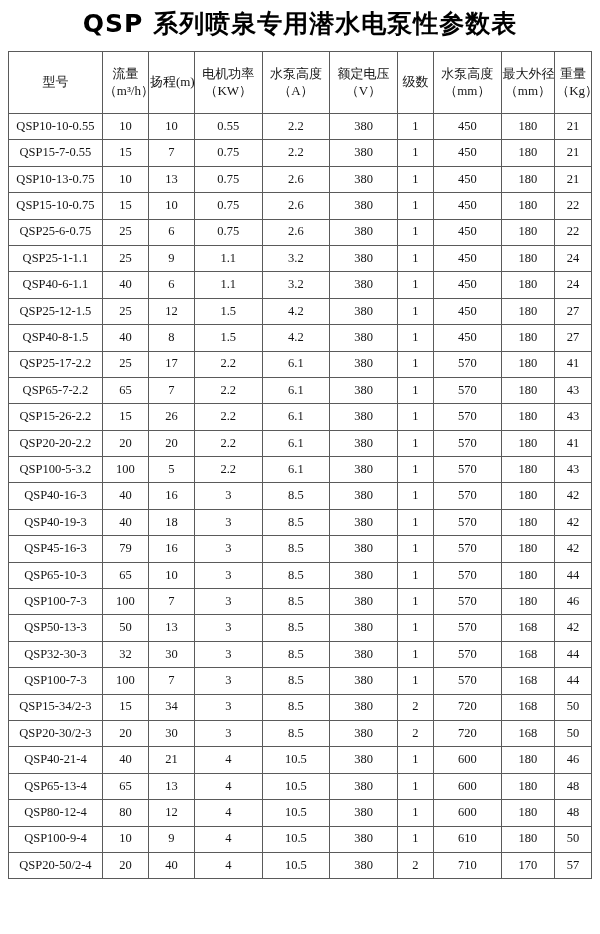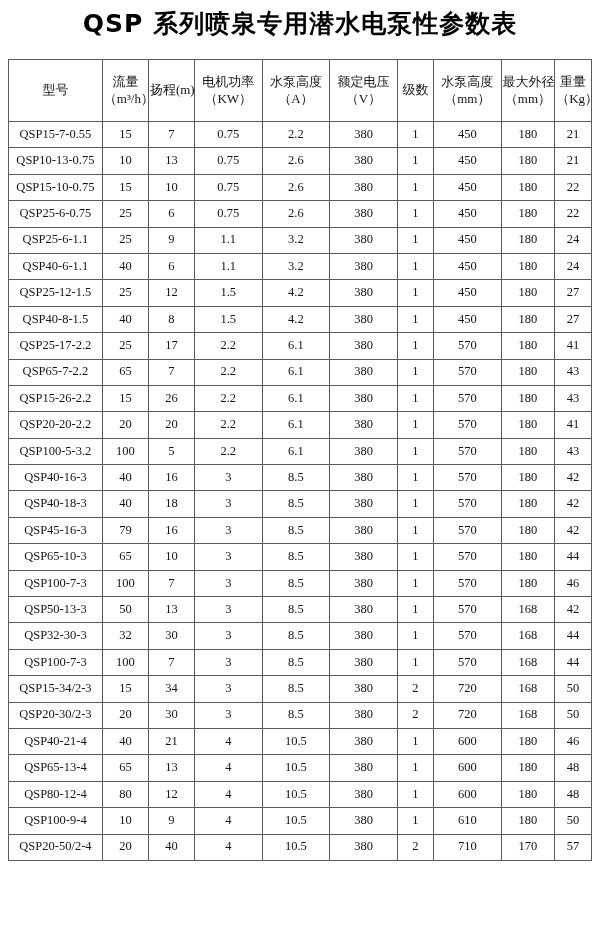--- a/index.html
+++ b/index.html
@@ -21,21 +21,21 @@
     font-family: "DejaVu Sans", "Liberation Sans", sans-serif;
     font-weight: bold;
     font-size: 25px;
     letter-spacing: 1px;
     padding-top: 7px;
     height: 43px;
     color: #000000;
   }
   table.spec {
     width: 584px;
-    margin: 16px auto;
+    margin: 8px auto;
     border-collapse: collapse;
     table-layout: fixed;
   }
   table.spec th, table.spec td {
     border: 1px solid #5a5a5a;
     text-align: center;
     vertical-align: middle;
     font-size: 12.5px;
     line-height: 1.25;
     overflow: hidden;
@@ -122,20 +122,32 @@
           <span class="hline2">（mm）</span>
         </th>
         <th>
           <span class="hline1">重量</span>
           <span class="hline2">（Kg）</span>
         </th>
       </tr>
     </thead>
     <tbody>
         <tr>
+          <td>QSP10-10-0.55</td>
+          <td>10</td>
+          <td>10</td>
+          <td>0.55</td>
+          <td>2.2</td>
+          <td>380</td>
+          <td>1</td>
+          <td>450</td>
+          <td>180</td>
+          <td>21</td>
+        </tr>
+        <tr>
           <td>QSP15-7-0.55</td>
           <td>15</td>
           <td>7</td>
           <td>0.75</td>
           <td>2.2</td>
           <td>380</td>
           <td>1</td>
           <td>450</td>
           <td>180</td>
           <td>21</td>
@@ -170,21 +182,21 @@
           <td>6</td>
           <td>0.75</td>
           <td>2.6</td>
           <td>380</td>
           <td>1</td>
           <td>450</td>
           <td>180</td>
           <td>22</td>
         </tr>
         <tr>
-          <td>QSP25-6-1.1</td>
+          <td>QSP25-1-1.1</td>
           <td>25</td>
           <td>9</td>
           <td>1.1</td>
           <td>3.2</td>
           <td>380</td>
           <td>1</td>
           <td>450</td>
           <td>180</td>
           <td>24</td>
         </tr>
@@ -290,21 +302,21 @@
           <td>16</td>
           <td>3</td>
           <td>8.5</td>
           <td>380</td>
           <td>1</td>
           <td>570</td>
           <td>180</td>
           <td>42</td>
         </tr>
         <tr>
-          <td>QSP40-18-3</td>
+          <td>QSP40-19-3</td>
           <td>40</td>
           <td>18</td>
           <td>3</td>
           <td>8.5</td>
           <td>380</td>
           <td>1</td>
           <td>570</td>
           <td>180</td>
           <td>42</td>
         </tr>

